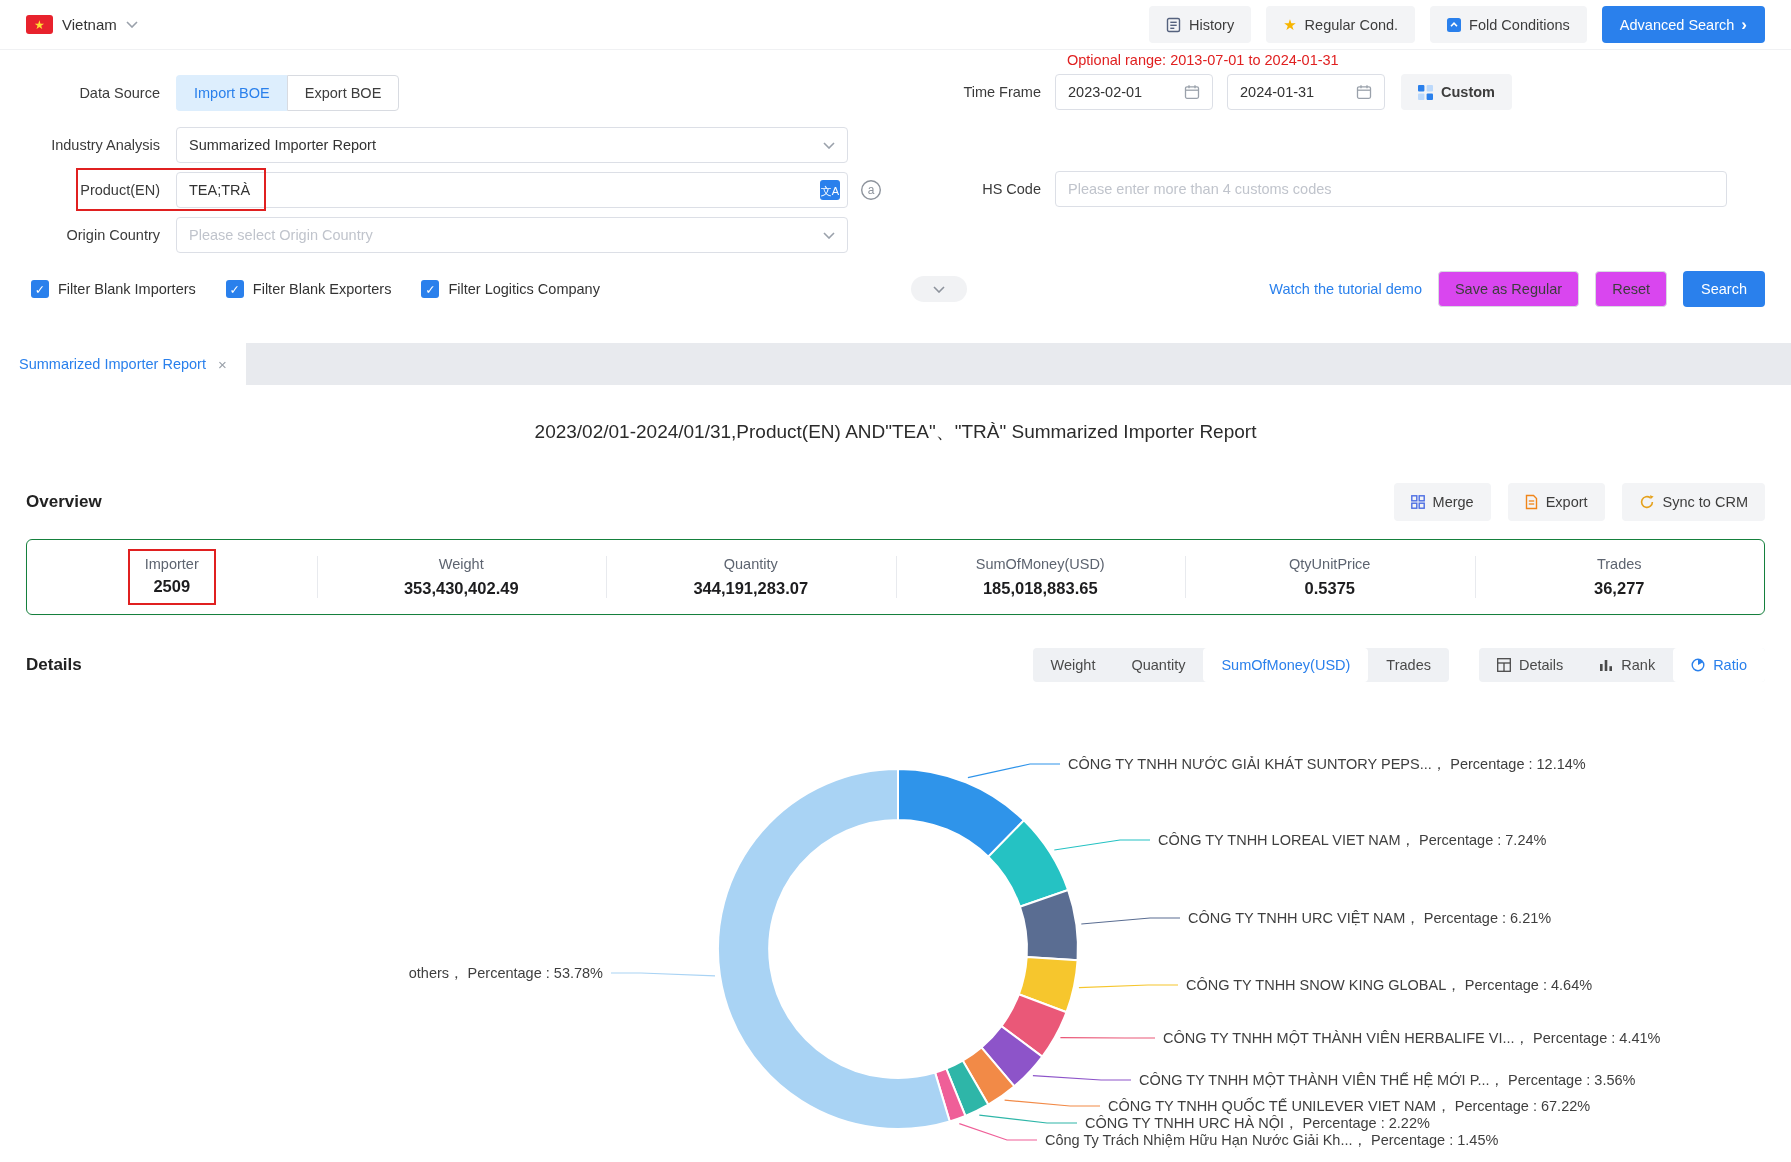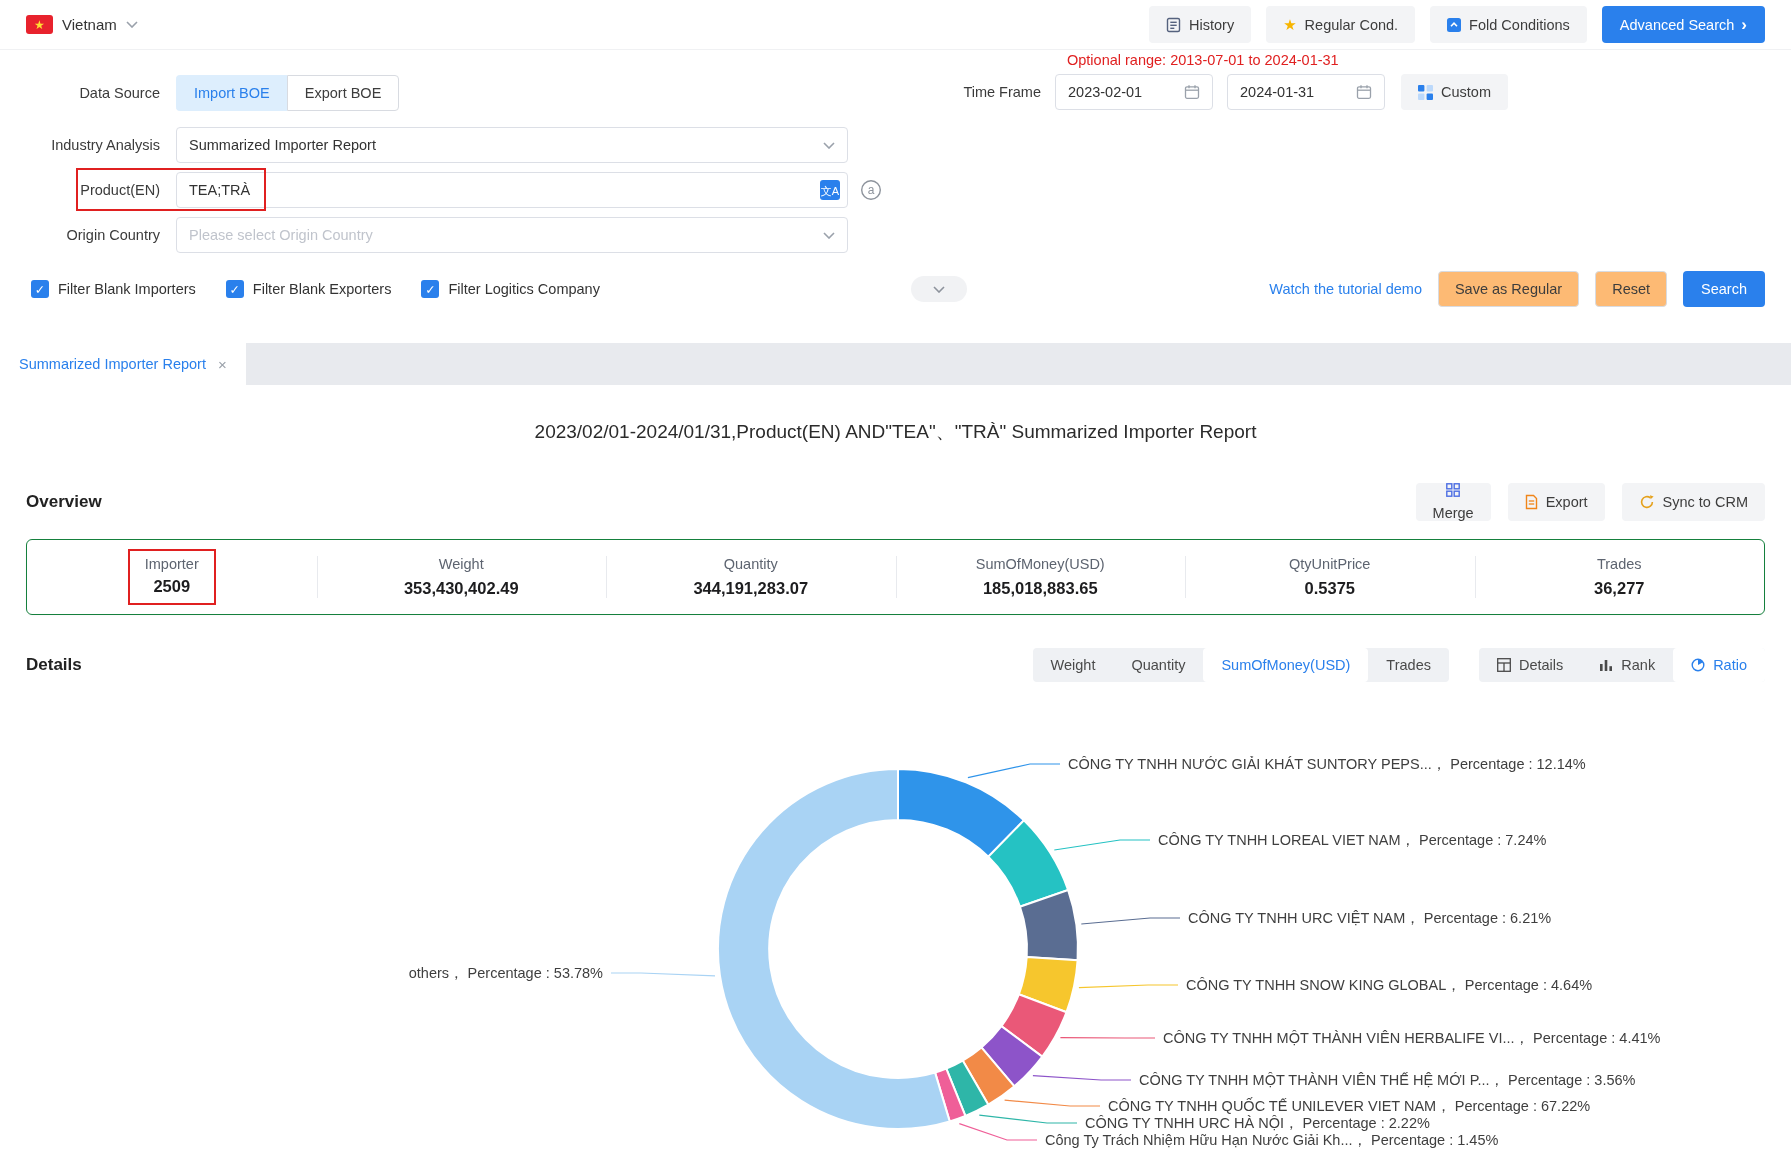--- a/index.html
+++ b/index.html
@@ -12,21 +12,21 @@
   :root { --accent:#2a80ec; --ann:#e02020; }
 
   
   .navbar { height:50px; display:flex; align-items:center; padding:0 26px; border-bottom:1px solid #f0f1f3; }
   .country-sel { display:flex; align-items:center; gap:9px; cursor:pointer; }
   .flag { width:27px; height:19px; background:#e8222d; border-radius:3px; display:flex; align-items:center; justify-content:center; color:#ffde33; font-size:12px; line-height:1; }
   .country-name { font-size:15px; color:#333; }
   .nav-right { margin-left:auto; display:flex; align-items:center; gap:15px; }
   .btn-gray { height:37px; display:inline-flex; align-items:center; gap:8px; padding:0 17px; background:#f3f4f6; border:none; border-radius:4px; font-size:14.5px; color:#3d3d3d; cursor:pointer; font-family:inherit; }
   .btn-primary { height:37px; display:inline-flex; align-items:center; gap:7px; padding:0 18px; background:var(--accent); border:none; border-radius:4px; font-size:14.5px; color:#fff; cursor:pointer; font-family:inherit; }
-  .btn-outline { height:36px; display:inline-flex; align-items:center; padding:0 16px; background:#fdba74; border:1px solid #d8dbe1; border-radius:4px; font-size:14.5px; color:#3d3d3d; cursor:pointer; font-family:inherit; }
+  .btn-outline { height:36px; display:inline-flex; align-items:center; padding:0 16px; background:#d946ef; border:1px solid #d8dbe1; border-radius:4px; font-size:14.5px; color:#3d3d3d; cursor:pointer; font-family:inherit; }
 
   
   .form-area { position:relative; height:272px; }
   .form-row { position:absolute; left:0; display:flex; align-items:center; height:38px; }
   .row-a{ top:24px; } .row-b{ top:76px; } .row-c{ top:121px; } .row-d{ top:166px; }
   .row-e{ top:222px; left:31px; right:26px; height:34px; }
   .form-label { width:176px; text-align:right; padding-right:16px; color:#3b3b3b; font-size:14.5px; }
   .side-label { width:110px; text-align:right; padding-right:14px; color:#3b3b3b; font-size:14.5px; }
   .seg { display:flex; }
   .seg-item { height:36px; padding:0 17px; display:flex; align-items:center; background:#fff; border:1px solid #d8dbe1; font-size:14.5px; cursor:pointer; color:#3d3d3d; }
@@ -149,21 +149,21 @@
     <div class="date-gap"></div>
     <div class="select date-input">
       <span>2024-01-31</span>
       <svg width="16" height="16" viewBox="0 0 16 16">
           <rect x="1.5" y="2.8" width="13" height="11.5" rx="1.5" fill="none" stroke="#9aa1ab" stroke-width="1.3"></rect>
           <line x1="1.5" y1="6.2" x2="14.5" y2="6.2" stroke="#9aa1ab" stroke-width="1.3"></line>
           <line x1="5" y1="1.2" x2="5" y2="4.2" stroke="#9aa1ab" stroke-width="1.3"></line>
           <line x1="11" y1="1.2" x2="11" y2="4.2" stroke="#9aa1ab" stroke-width="1.3"></line>
         </svg>
     </div>
-    <button class="btn-gray" style="margin-left:16px;height:36px;">
+    <button class="btn-gray" style="margin-left:16px;height:36px;font-weight:bold;">
       <svg width="15" height="15" viewBox="0 0 15 15">
           <rect x="0" y="0" width="6.4" height="6.4" rx="1" fill="#2a80ec"></rect>
           <rect x="8.6" y="0" width="6.4" height="6.4" rx="1" fill="#bcd9fb"></rect>
           <rect x="0" y="8.6" width="6.4" height="6.4" rx="1" fill="#bcd9fb"></rect>
           <rect x="8.6" y="8.6" width="6.4" height="6.4" rx="1" fill="#2a80ec"></rect>
         </svg>
       <span>Custom</span>
     </button>
   </div>
 
@@ -189,20 +189,24 @@
       </span>
     </div>
     <span class="circle-icon">
       <svg width="22" height="22" viewBox="0 0 22 22">
           <circle cx="11" cy="11" r="9.3" fill="none" stroke="#8d939c" stroke-width="1.4"></circle>
           <text x="11" y="15.3" text-anchor="middle" font-size="12" fill="#8d939c" font-family="Liberation Sans, DejaVu Sans, sans-serif">a</text>
         </svg>
     </span>
   </div>
 
+  <div class="hs-group">
+    <div class="side-label">HS Code</div>
+    <input class="input w-big" placeholder="Please enter more than 4 customs codes" style="">
+  </div>
 
   <div class="form-row row-d">
     <div class="form-label">Origin Country</div>
     <div class="select w-big">
       <span class="placeholder">Please select Origin Country</span>
       <svg width="12" height="7" viewBox="0 0 12 7">
           <polyline points="1,1 6,6 11,1" fill="none" stroke="#9aa1ab" stroke-width="1.6"></polyline>
         </svg>
     </div>
   </div>
@@ -241,21 +245,21 @@
     <span>Summarized Importer Report</span>
     <span class="tab-close">×</span>
   </div>
 </div>
 
 <div class="report-title">2023/02/01-2024/01/31,Product(EN) AND"TEA"、"TRÀ" Summarized Importer Report</div>
 
 <div class="section-head head-ov">
   <div class="section-title">Overview</div>
   <div class="head-right">
-    <button class="btn-gray" style="height:38px;flex-direction:column;">
+    <button class="btn-gray" style="height:38px;">
       <svg width="14" height="14" viewBox="0 0 14 14">
           <g fill="none" stroke="#4d6ee3" stroke-width="1.4">
             <rect x="0.8" y="0.8" width="5" height="5"></rect>
             <rect x="8.2" y="0.8" width="5" height="5"></rect>
             <rect x="0.8" y="8.2" width="5" height="5"></rect>
             <rect x="8.2" y="8.2" width="5" height="5"></rect>
           </g>
         </svg>
       <span>Merge</span>
     </button>

